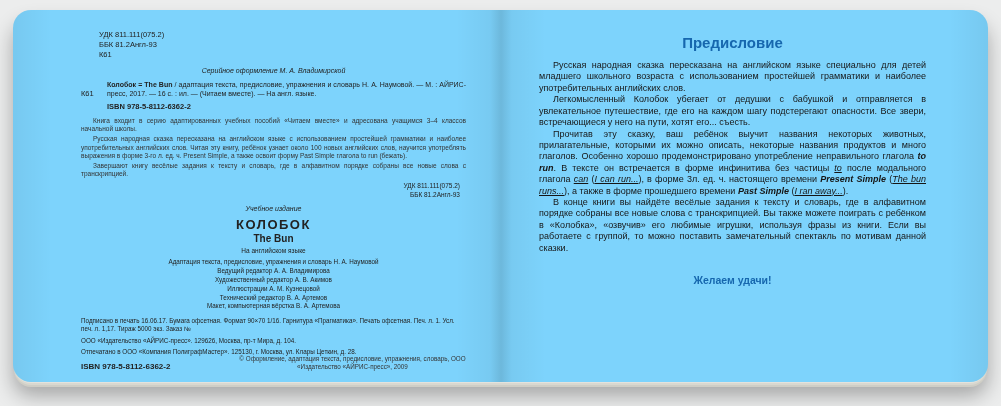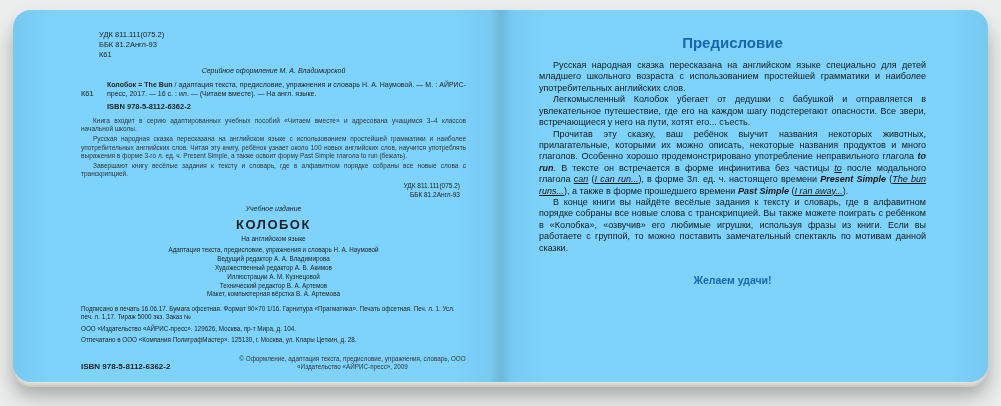--- a/index.html
+++ b/index.html
@@ -98,20 +98,21 @@
     </div>
 
     <div class="udk-right">
       <div>УДК 811.111(075.2)</div>
       <div>ББК 81.2Англ-93</div>
     </div>
 
     <div class="center-block">
       <div class="edition-type">Учебное издание</div>
       <div class="title-ru">КОЛОБОК</div>
+      <div class="title-en">The Bun</div>
       <div class="lang-note">На английском языке</div>
       <div class="credits">
         <p>Адаптация текста, предисловие, упражнения и словарь Н. А. Наумовой</p>
         <p>Ведущий редактор А. А. Владимирова</p>
         <p>Художественный редактор А. В. Акимов</p>
         <p>Иллюстрации А. М. Кузнецовой</p>
         <p>Технический редактор В. А. Артемов</p>
         <p>Макет, компьютерная вёрстка В. А. Артемова</p>
       </div>
     </div>

